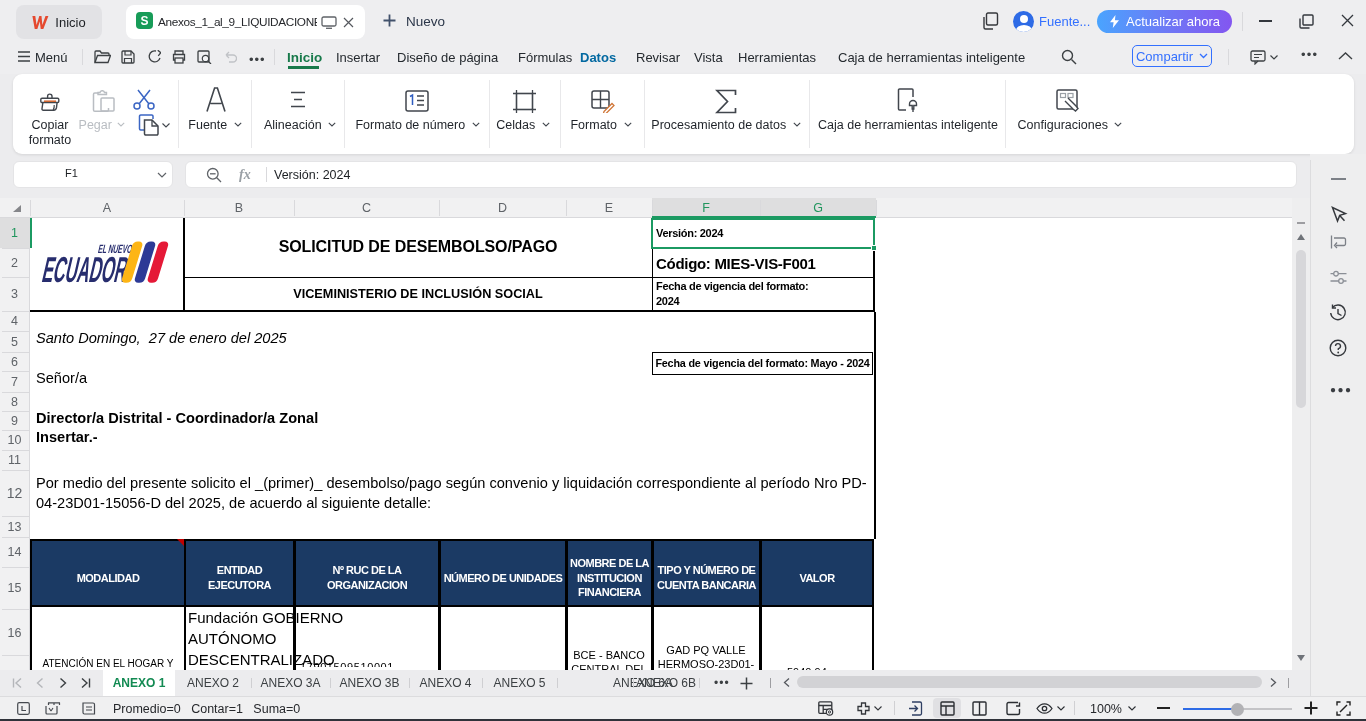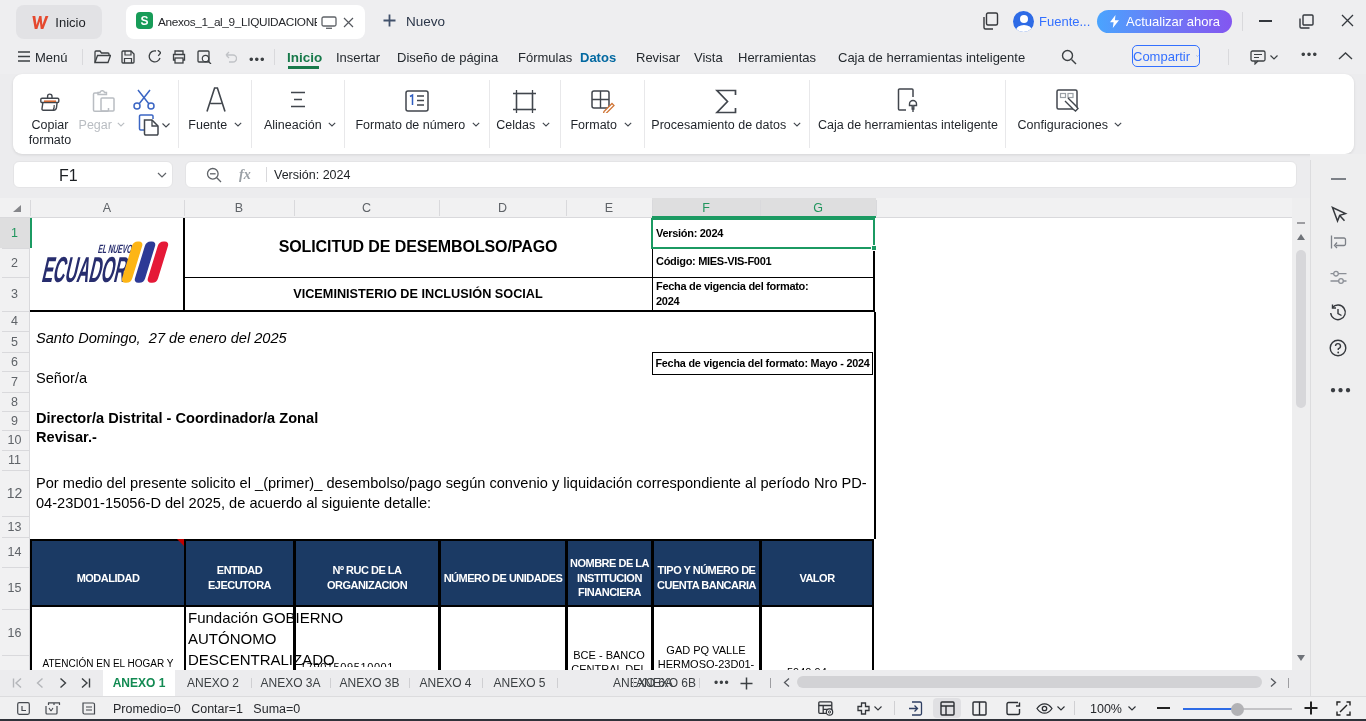--- a/index.html
+++ b/index.html
@@ -102,21 +102,21 @@
 <div class="abs" style="left:518px;top:50px;font-size:13px;color:#24292e;">Fórmulas</div>
 <div class="abs" style="left:580px;top:50px;font-size:13px;color:#0369a1;font-weight:bold;">Datos</div>
 <div class="abs" style="left:636px;top:50px;font-size:13px;color:#24292e;">Revisar</div>
 <div class="abs" style="left:694px;top:50px;font-size:13px;color:#24292e;">Vista</div>
 <div class="abs" style="left:738px;top:50px;font-size:13px;color:#24292e;">Herramientas</div>
 <div class="abs" style="left:838px;top:50px;font-size:13px;color:#24292e;">Caja de herramientas inteligente</div>
 <svg class="abs" style="left:1061px;top:49px;" width="16" height="16" viewBox="0 0 16 16">
   <circle cx="6.5" cy="6.5" r="5" fill="none" stroke="#3c4043" stroke-width="1.4"></circle>
   <line x1="10.5" y1="10.5" x2="15" y2="15" stroke="#3c4043" stroke-width="1.4"></line>
 </svg>
-<div class="abs ctr" style="left:1132px;top:45px;width:68px;height:22px;border:1.4px solid #3370ff;border-radius:5px;">
+<div class="abs ctr" style="left:1132px;top:45px;width:80px;height:22px;border:1.4px solid #3370ff;border-radius:5px;">
   <span style="font-size:13px;color:#3370ff;">Compartir</span>
   <svg width="9" height="6" viewBox="0 0 9 6" style="margin-left:6px;">
       <path d="M1 1 L4.5 4.5 L8 1" fill="none" stroke="#3370ff" stroke-width="1.3"></path>
     </svg>
 </div>
 <div class="abs" style="left:1228px;top:49px;width:1px;height:16px;background:#d9d9dc;"></div>
 <svg class="abs" style="left:1250px;top:50px;" width="16" height="15" viewBox="0 0 16 15">
   <rect x="1" y="1" width="14" height="10" rx="1.5" fill="none" stroke="#3c4043" stroke-width="1.3"></rect>
   <path d="M5 11 V14 L8 11" fill="none" stroke="#3c4043" stroke-width="1.2"></path>
   <path d="M4 4.5 H12 M4 7.5 H9" stroke="#3c4043" stroke-width="1.2"></path>
@@ -234,21 +234,21 @@
     <rect x="4.5" y="4.5" width="5" height="4" fill="none" stroke="#9aa0a6" stroke-width="1.2"></rect>
     <rect x="12" y="4.5" width="5" height="4" fill="none" stroke="#9aa0a6" stroke-width="1.2"></rect>
     <path d="M9 12 L17 20 L19.5 22 L22 19.5 L20 17 L12 9" fill="#fff" stroke="#41464d" stroke-width="1.4"></path>
   </svg>
   <div class="abs" style="left:1010px;top:118px;width:120px;text-align:center;font-size:12.5px;color:#1f2329;">Configuraciones <svg width="8" height="5" viewBox="0 0 8 5" style="display:inline-block;margin-left:3px;vertical-align:2px;">
         <path d="M0.8 0.8 L4 4 L7.2 0.8" fill="none" stroke="#41464d" stroke-width="1.1"></path>
       </svg></div>
 </div>
 
 <div class="abs" style="left:13px;top:161px;width:160px;height:27px;background:#fff;border:1px solid #e4e4e6;border-radius:6px;"></div>
-<div class="abs" style="left:59px;top:167px;font-size:16px;color:#1c1f23;">F1</div>
+<div class="abs" style="left:65px;top:167px;font-size:11px;color:#1c1f23;">F1</div>
 <svg class="abs" style="left:157px;top:172px;" width="10" height="6" viewBox="0 0 10 6">
     <path d="M1 1 L5 5 L9 1" fill="none" stroke="#5f6368" stroke-width="1.2"></path>
   </svg>
 <div class="abs" style="left:185px;top:161px;width:1112px;height:27px;background:#fff;border:1px solid #e4e4e6;border-radius:6px;"></div>
 <svg class="abs" style="left:206px;top:167px;" width="16" height="16" viewBox="0 0 16 16">
   <circle cx="6.8" cy="6.8" r="5.3" fill="none" stroke="#5f6368" stroke-width="1.3"></circle>
   <line x1="4" y1="6.8" x2="9.6" y2="6.8" stroke="#5f6368" stroke-width="1.3"></line>
   <line x1="10.8" y1="10.8" x2="15" y2="15" stroke="#5f6368" stroke-width="1.3"></line>
 </svg>
 <div class="abs" style="left:239px;top:167px;font-size:14px;font-style:italic;color:#9aa0a6;font-family:'Liberation Serif',serif;font-weight:bold;">fx</div>
@@ -344,35 +344,35 @@
   </svg>
 
   <div class="abs ctr" style="left:184px;top:218px;width:468px;height:58px;">
       <span style="font-size:16px;font-weight:bold;letter-spacing:-0.1px;color:#000;">SOLICITUD DE DESEMBOLSO/PAGO</span>
     </div>
   <div class="abs ctr" style="left:184px;top:278px;width:468px;height:32px;">
       <span style="font-size:12.7px;font-weight:bold;color:#000;">VICEMINISTERIO DE INCLUSIÓN SOCIAL</span>
     </div>
 
   <div class="abs" style="left:656px;top:226.5px;font-size:11px;letter-spacing:-0.3px;font-weight:bold;color:#000;">Versión: 2024</div>
-  <div class="abs" style="left:656px;top:254.5px;font-size:11px;letter-spacing:-0.3px;font-weight:bold;color:#000;">Código: MIES-VIS-F001</div>
+  <div class="abs" style="left:656px;top:254.5px;font-size:15px;letter-spacing:-0.3px;font-weight:bold;color:#000;">Código: MIES-VIS-F001</div>
   <div class="abs" style="left:656px;top:279px;font-size:11px;letter-spacing:-0.3px;font-weight:bold;color:#000;line-height:15px;">Fecha de vigencia del formato:<br>2024</div>
 
   <div class="abs" style="left:651px;top:217.5px;width:224px;height:31px;border:2.4px solid #1b9a62;"></div>
   <div class="abs" style="left:871px;top:244.5px;width:6px;height:6px;background:#1b9a62;border:1px solid #fff;"></div>
 
   <div class="abs" style="left:873.5px;top:312px;width:2px;height:226.5px;background:#000;"></div>
 
   <div class="abs" style="left:36px;top:330px;font-size:14.6px;font-style:italic;color:#000;">Santo Domingo,&nbsp; 27 de enero del 2025</div>
   <div class="abs ctr" style="left:652px;top:351.5px;width:221px;height:23px;border:1.5px solid #000;">
       <span style="font-size:10.8px;letter-spacing:-0.2px;font-weight:bold;color:#000;white-space:nowrap;">Fecha de vigencia del formato: Mayo - 2024</span>
     </div>
   <div class="abs" style="left:36px;top:370px;font-size:14.6px;font-weight:normal;color:#000;">Señor/a</div>
   <div class="abs" style="left:36px;top:409.5px;font-size:14.6px;font-weight:bold;color:#000;">Director/a Distrital - Coordinador/a Zonal</div>
-  <div class="abs" style="left:36px;top:429px;font-size:14.6px;font-weight:bold;color:#000;">Revisar.-</div>
+  <div class="abs" style="left:36px;top:429px;font-size:14.6px;font-weight:bold;color:#000;">Insertar.-</div>
   <div class="abs" style="left:36px;top:475px;font-size:14.6px;color:#000;white-space:nowrap;">Por medio del presente solicito el _(primer)_ desembolso/pago según convenio y liquidación correspondiente al período Nro PD-</div>
   <div class="abs" style="left:36px;top:494.5px;font-size:14.6px;color:#000;white-space:nowrap;">04-23D01-15056-D del 2025, de acuerdo al siguiente detalle:</div>
 
   <div class="abs" style="left:31px;top:538.5px;width:843px;height:68px;background:#1b3a64;border-top:2.2px solid #000;border-bottom:2.4px solid #000;"></div>
 
   <div class="abs" style="left:177px;top:539px;width:0;height:0;border-left:7px solid transparent;border-top:7px solid #c00000;"></div>
 
   <div class="abs ctr" style="left:33px;top:546px;width:150px;height:64px;">
       <span class="th">MODALIDAD</span>
     </div>

